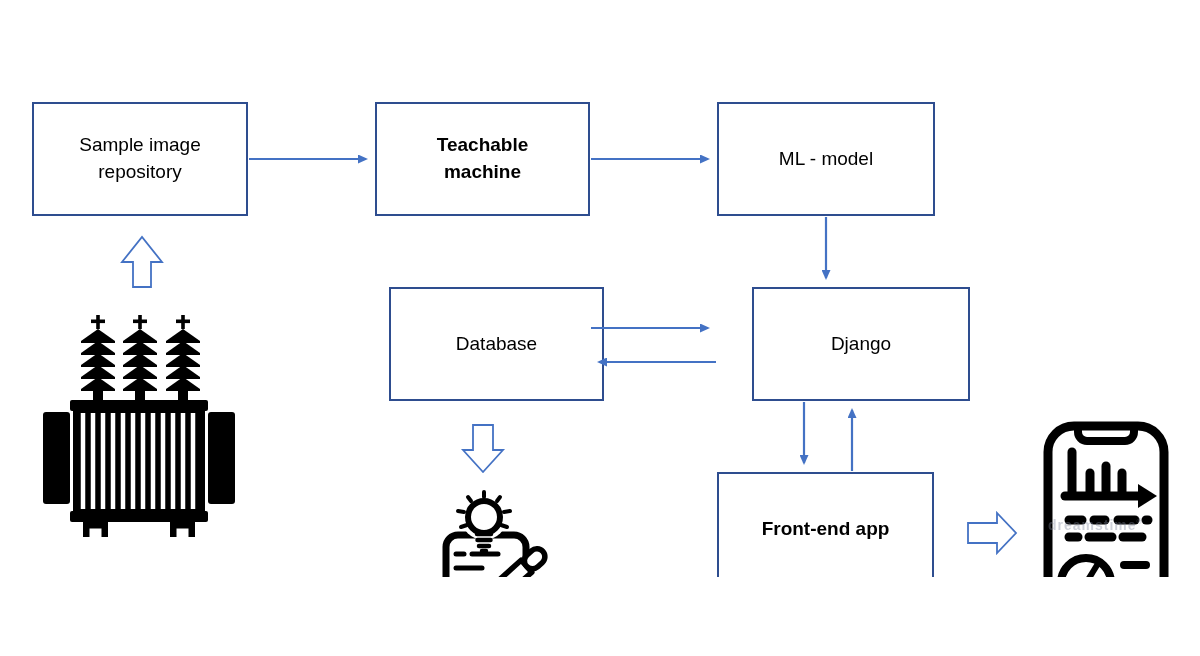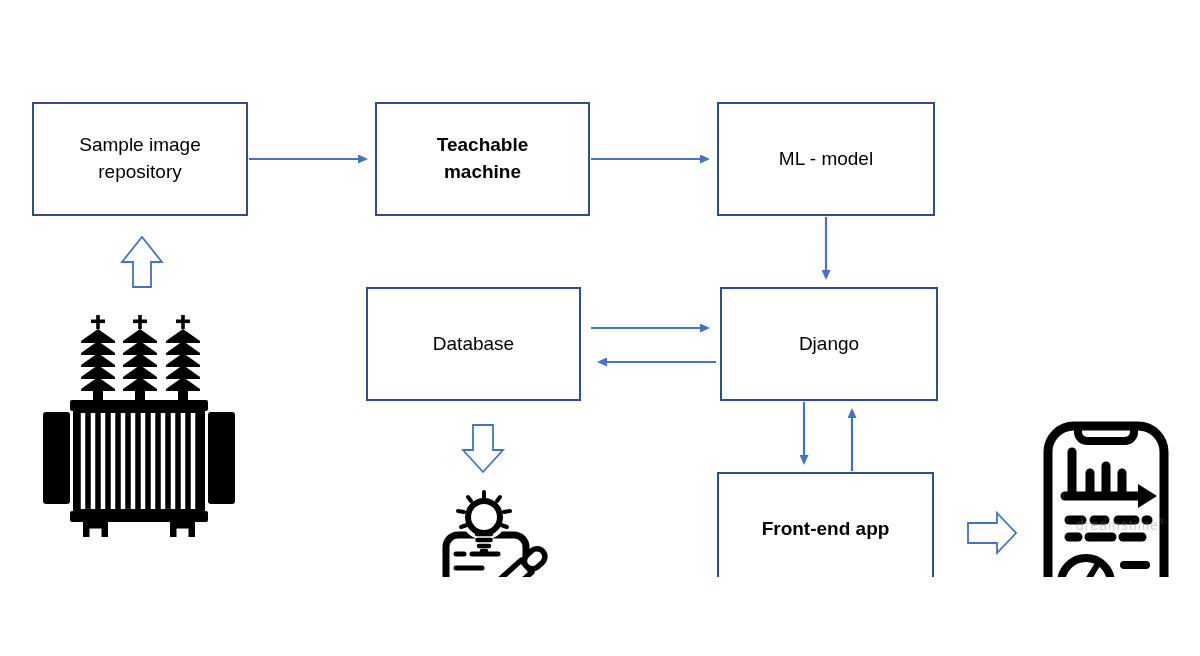--- a/index.html
+++ b/index.html
@@ -34,47 +34,48 @@
   }
   .icon-wrap { position: absolute; }
   .watermark {
     position: absolute;
     left: 1048px;
     top: 496px;
     width: 118px;
     color: rgba(125, 135, 155, 0.38);
     font-size: 14px;
     letter-spacing: 1px;
-    text-align: right;
+    text-align: left;
     pointer-events: none;
+    font-weight: bold;
   }
   .watermark .reg { font-size: 8px; vertical-align: super; }
 </style>
 </head>
 <body>
 
 <div class="canvas">
 
   <div class="box" style="left:32px; top:81px; width:216px; height:114px;">
     <span>Sample image repository</span>
   </div>
 
   <div class="box" style="left:375px; top:81px; width:215px; height:114px;font-weight:bold;">
     <span>Teachable machine</span>
   </div>
 
   <div class="box" style="left:717px; top:81px; width:218px; height:114px;">
     <span>ML - model</span>
   </div>
 
-  <div class="box" style="left:366px; top:266px; width:215px; height:114px;">
+  <div class="box" style="left:389px; top:266px; width:215px; height:114px;">
     <span>Database</span>
   </div>
 
-  <div class="box" style="left:720px; top:266px; width:218px; height:114px;">
+  <div class="box" style="left:752px; top:266px; width:218px; height:114px;">
     <span>Django</span>
   </div>
 
   <div class="box" style="left:717px; top:451px; width:217px; height:114px;font-weight:bold;">
     <span>Front-end app</span>
   </div>
 
   <div class="icon-wrap" style="left:40px; top:293px; width:198px; height:224px;">
     <svg width="198" height="224" viewBox="0 0 198 224">
       <g fill="#000000">

